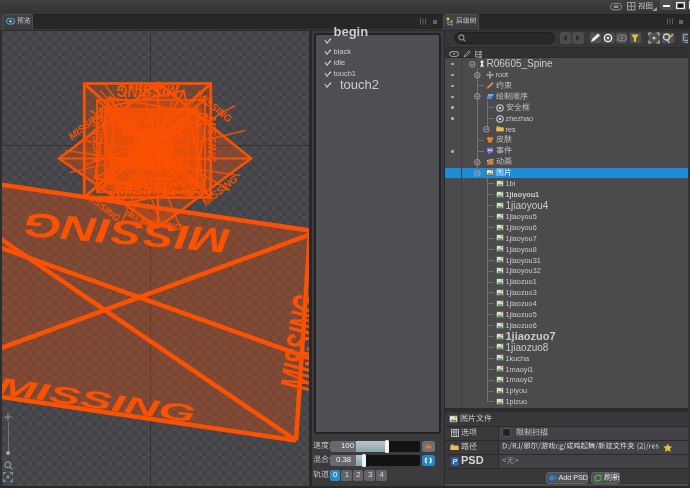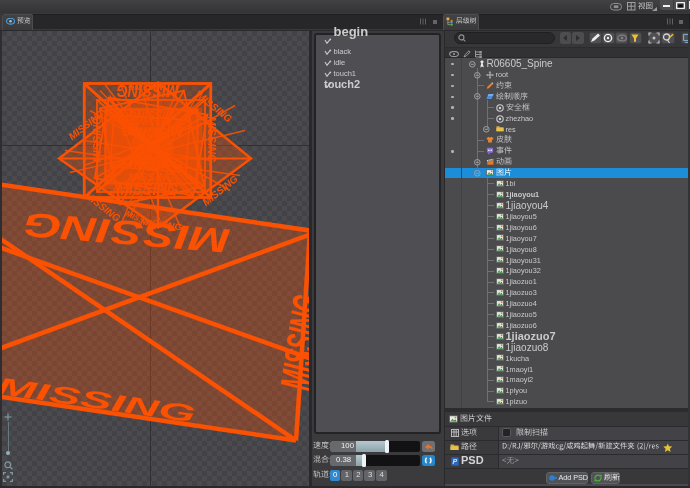--- a/index.html
+++ b/index.html
@@ -206,21 +206,21 @@
 <div style="position:absolute;left:333.5px;top:58.4px;height:9.8px;line-height:9.8px;font-size:7.5px;color:#cccccd;font-weight:400;white-space:nowrap">idle</div>
 <svg style="position:absolute;left:323.5px;top:70.8px" width="8" height="7" viewBox="0 0 8 7">
     <path d="M1 2 L3 5.2 L6.5 1" fill="none" stroke="#c9c9c9" stroke-width="1.1"></path>
     <circle cx="6.3" cy="1.4" r="0.9" fill="#c9c9c9"></circle>
   </svg>
 <div style="position:absolute;left:333.5px;top:69.4px;height:9.8px;line-height:9.8px;font-size:7.5px;color:#cccccd;font-weight:400;white-space:nowrap">touch1</div>
 <svg style="position:absolute;left:323.5px;top:81.8px" width="8" height="7" viewBox="0 0 8 7">
     <path d="M1 2 L3 5.2 L6.5 1" fill="none" stroke="#c9c9c9" stroke-width="1.1"></path>
     <circle cx="6.3" cy="1.4" r="0.9" fill="#c9c9c9"></circle>
   </svg>
-<div style="position:absolute;left:324px;top:80.4px;height:9.8px;line-height:9.8px;font-size:11px;color:#cccccd;font-weight:700;white-space:nowrap">touch2</div>
+<div style="position:absolute;left:340px;top:80.4px;height:9.8px;line-height:9.8px;font-size:13px;color:#cccccd;font-weight:400;white-space:nowrap">touch2</div>
 <div style="position:absolute;left:312.5px;top:441.4px;width:18.2px;height:9.4px">
     <svg width="18.2" height="9.4" viewBox="0 0 18.2 9.4" style="overflow:visible;display:block">
       <path d="M0.5 1C1 1.4 1.5 2 1.8 2.3L2.3 2C2 1.6 1.4 1 1 0.6ZM2.1 3.2H0.4V3.7H1.6V6.2C1.2 6.4 0.8 6.7 0.3 7.1L0.7 7.6C1.1 7.1 1.6 6.7 1.8 6.7C2 6.7 2.3 6.9 2.6 7.1C3.2 7.4 3.9 7.5 4.8 7.5C5.6 7.5 7 7.5 7.5 7.4C7.5 7.3 7.6 7 7.7 6.8C6.9 6.9 5.7 7 4.8 7C4 7 3.3 6.9 2.8 6.6C2.5 6.5 2.3 6.3 2.1 6.3ZM3.4 2.8H4.7V3.8H3.4ZM5.3 2.8H6.6V3.8H5.3ZM4.7 0.3V1.2H2.5V1.7H4.7V2.3H2.9V4.3H4.4C4 5 3.2 5.6 2.4 6C2.6 6.1 2.8 6.3 2.8 6.4C3.5 6.1 4.2 5.5 4.7 4.8V6.6H5.3V4.8C6 5.3 6.7 5.9 7 6.3L7.4 5.9C7 5.4 6.2 4.8 5.5 4.3H7.2V2.3H5.3V1.7H7.6V1.2H5.3V0.3Z M11.1 1.9V2.6H9.8V3.1H11.1V4.4H14.2V3.1H15.5V2.6H14.2V1.9H13.6V2.6H11.7V1.9ZM13.6 3.1V3.9H11.7V3.1ZM14.1 5.4C13.7 5.8 13.2 6.2 12.6 6.4C12.1 6.2 11.6 5.8 11.3 5.4ZM9.9 4.9V5.4H11L10.7 5.5C11 6 11.4 6.4 12 6.7C11.2 6.9 10.4 7 9.5 7.1C9.6 7.3 9.7 7.5 9.8 7.6C10.8 7.5 11.8 7.3 12.6 7C13.4 7.3 14.3 7.6 15.3 7.7C15.4 7.5 15.6 7.3 15.7 7.2C14.8 7.1 14 6.9 13.3 6.7C14 6.3 14.6 5.8 14.9 5.1L14.6 4.9L14.5 4.9ZM11.8 0.4C11.9 0.6 12 0.9 12.1 1.1H9V3.3C9 4.5 9 6.2 8.3 7.4C8.4 7.5 8.7 7.6 8.8 7.7C9.5 6.4 9.6 4.6 9.6 3.3V1.7H15.6V1.1H12.8C12.7 0.9 12.5 0.5 12.4 0.3Z M17.1 3.9C17.4 3.9 17.6 3.7 17.6 3.4C17.6 3 17.4 2.8 17.1 2.8C16.8 2.8 16.6 3 16.6 3.4C16.6 3.7 16.8 3.9 17.1 3.9ZM17.1 7.1C17.4 7.1 17.6 6.9 17.6 6.6C17.6 6.3 17.4 6 17.1 6C16.8 6 16.6 6.3 16.6 6.6C16.6 6.9 16.8 7.1 17.1 7.1Z" fill="#c9c9ca"></path>
     </svg>
   </div>
 <div style="position:absolute;left:329.50px;top:441.20px;width:90.50px;height:10.80px;background:#121215;border-radius:2px;overflow:hidden"></div>
 <div style="position:absolute;left:329.50px;top:441.20px;width:26.00px;height:10.80px;background:#67696d;border-radius:2px 0 0 2px"></div>
 <div style="position:absolute;left:355.50px;top:441.20px;width:30.50px;height:10.80px;background:linear-gradient(#b7c8cd,#8ba3ab)"></div>
 <div style="position:absolute;left:385.00px;top:440.40px;width:4.20px;height:12.40px;background:#eef3f5;border-radius:1.5px"></div>
 <div style="position:absolute;left:341.0px;top:441.3px;height:21px;line-height:10.1px;font-size:7.8px;color:#f0f0f0;font-weight:400;white-space:nowrap">100</div>

